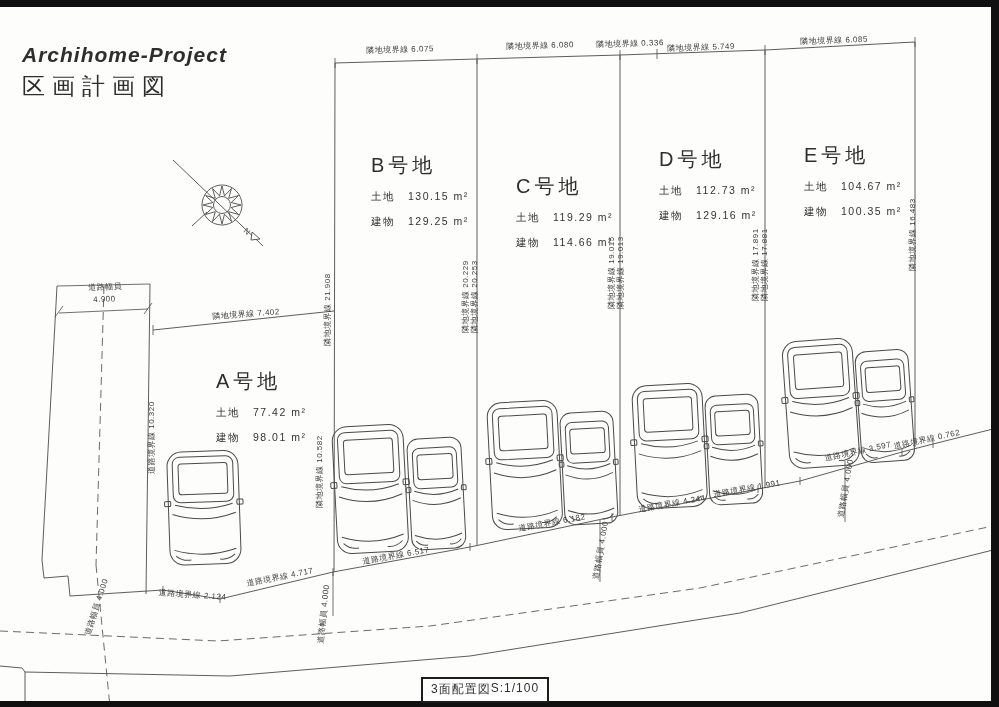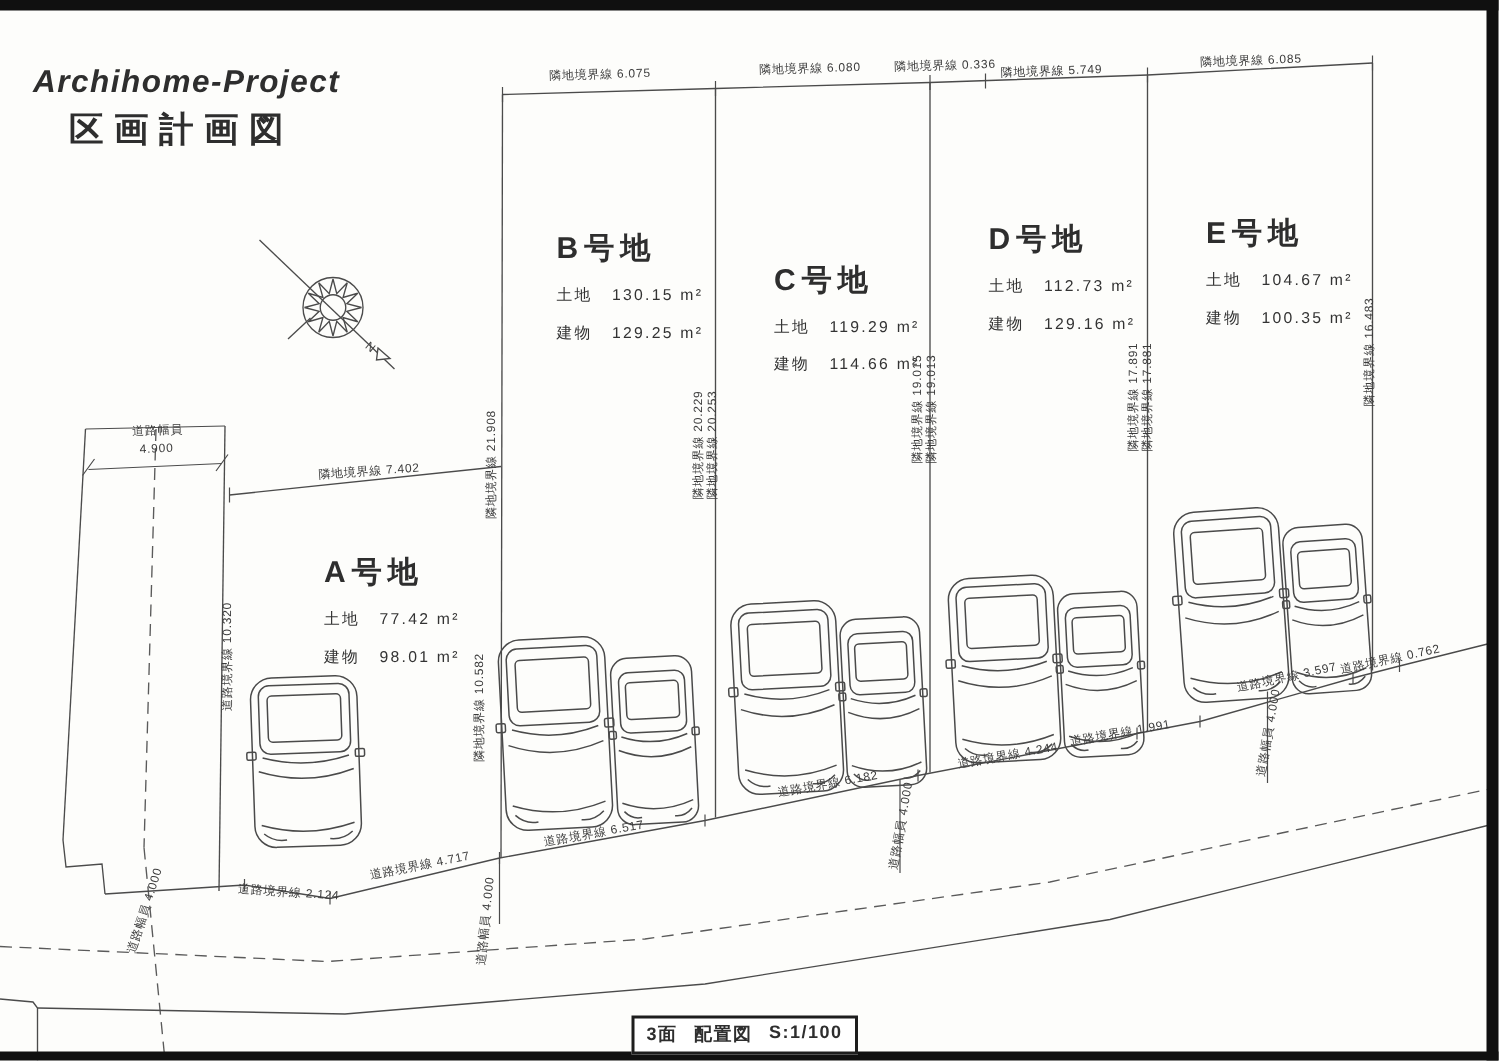--- a/index.html
+++ b/index.html
@@ -8,33 +8,33 @@
     background:#fdfdfb;font-family:"Liberation Sans","DejaVu Sans",sans-serif;color:#2e2e2e;
   }
   .scan-bar{position:absolute;background:#101010;}
   #bar-top{left:0;top:0;width:999px;height:7px;}
   #bar-bottom{left:0;top:701px;width:999px;height:6px;}
   #bar-right{left:991px;top:0;width:8px;height:707px;}
   #plan-svg{position:absolute;left:0;top:0;}
   .title-block{position:absolute;left:22px;top:44px;line-height:1;}
   .title-block .t1{font-size:21px;font-weight:bold;letter-spacing:1px;font-style:italic;}
   .title-block .t2{font-size:23px;font-weight:bold;letter-spacing:7px;margin-top:11px;}
-  .title-block .t3{font-size:23px;font-weight:bold;letter-spacing:7px;margin-top:10px;margin-left:24px;}
+  .title-block .t3{font-size:23px;font-weight:normal;letter-spacing:7px;margin-top:10px;}
   .plot-label{position:absolute;white-space:nowrap;}
-  .plot-name{font-size:20px;font-weight:bold;letter-spacing:4px;}
+  .plot-name{font-size:20px;font-weight:normal;letter-spacing:4px;}
   .plot-row{font-size:10.5px;margin-top:11px;letter-spacing:1.5px;color:#333;}
   .plot-row .k{margin-right:13px;}
   .bl{
     position:absolute;font-size:8px;color:#3c3c3c;white-space:nowrap;
     transform-origin:0 0;letter-spacing:0.5px;line-height:1;
   }
   .footer-box{
     position:absolute;left:421px;top:677px;border:2px solid #1d1d1d;background:#fff;
-    padding:2px 8px 3px 8px;font-size:12px;font-weight:bold;letter-spacing:1px;
-    display:flex;gap:11px;white-space:nowrap;
+    padding:2px 8px 3px 8px;font-size:12px;font-weight:normal;letter-spacing:1px;
+    display:flex;white-space:nowrap;
   }
   .compass-n{position:absolute;left:244px;top:227px;font-size:8px;color:#444;transform:rotate(40deg);}
 </style>
 </head>
 <body>
 
 <svg id="plan-svg" width="999" height="707" viewBox="0 0 999 707">
   <g fill="none" stroke="#4b4b4b" stroke-width="0.9">
 
     <path d="M335,63 L477,59 L620,55 L765,50 L915,42"></path>

